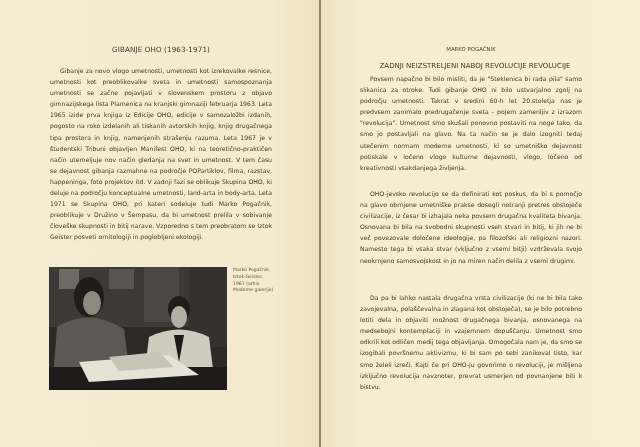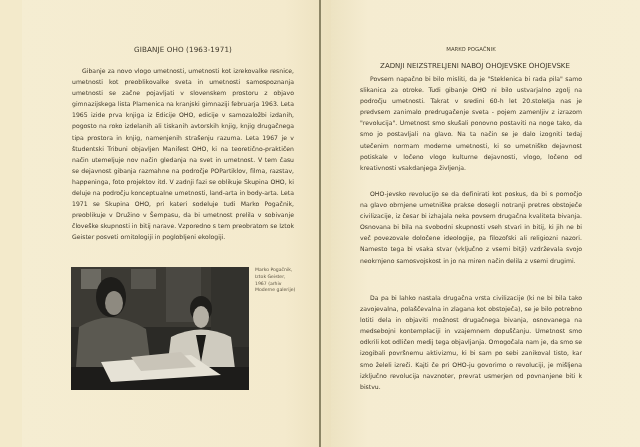--- a/index.html
+++ b/index.html
@@ -3,21 +3,21 @@
 <meta charset="utf-8">
 <style>
   html, body { margin: 0; padding: 0; }
   body {
     width: 640px; height: 447px; overflow: hidden;
     background: #f3eacb;
     font-family: "DejaVu Sans", sans-serif;
     color: #3b3528;
     position: relative;
   }
-  .spread { position: absolute; inset: 0; display: flex; padding-left: 22px; }
+  .spread { position: absolute; inset: 0; display: flex; }
   .page {
     position: relative; width: 320px; height: 447px;
     background: #f5ecd0;
   }
   .page.left { background: linear-gradient(to right, #f5edd2 0%, #f4eacd 85%, #ece1bf 100%); }
   .page.right { background: linear-gradient(to right, #ede3c2 0%, #f5ecd1 12%, #f6eed4 100%); }
   .gutter {
     position: absolute; left: 319px; top: 0; width: 2px; height: 447px;
     background: #8c8566;
   }
@@ -82,21 +82,21 @@
       <span>Iztok Geister,</span>
       <span>1967 (arhiv</span>
       <span>Moderne galerije)</span>
     </div>
   </div>
   <div class="page right"></div>
 </div>
 <div class="gutter"></div>
 
 <div class="author">MARKO POGAČNIK</div>
-<div class="right-title">ZADNJI NEIZSTRELJENI NABOJ OHOJEVSKE OHOJEVSKE</div>
+<div class="right-title">ZADNJI NEIZSTRELJENI NABOJ REVOLUCIJE REVOLUCIJE</div>
 <div class="body-text rp1">
   <p>Povsem napačno bi bilo misliti, da je "Steklenica bi rada pila" samo slikanica za otroke. Tudi gibanje OHO ni bilo ustvarjalno zgolj na področju umetnosti. Takrat v sredini 60-h let 20.stoletja nas je predvsem zanimalo predrugačenje sveta - pojem zamenljiv z izrazom "revolucija". Umetnost smo skušali ponovno postaviti na noge tako, da smo jo postavljali na glavo. Na ta način se je dalo izogniti tedaj utečenim normam moderne umetnosti, ki so umetniško dejavnost potiskale v ločeno vlogo kulturne dejavnosti, vlogo, ločeno od kreativnosti vsakdanjega življenja.</p>
 </div>
 <div class="body-text rp2">
   <p>OHO-jevsko revolucijo se da definirati kot poskus, da bi s pomočjo na glavo obrnjene umetniške prakse dosegli notranji pretres obstoječe civilizacije, iz česar bi izhajala neka povsem drugačna kvaliteta bivanja. Osnovana bi bila na svobodni skupnosti vseh stvari in bitij, ki jih ne bi več povezovale določene ideologije, pa filozofski ali religiozni nazori. Namesto tega bi vsaka stvar (vključno z vsemi bitji) vzdrževala svojo neokrnjeno samosvojskost in jo na miren način delila z vsemi drugimi.</p>
 </div>
 <div class="body-text rp3">
   <p>Da pa bi lahko nastala drugačna vrsta civilizacije (ki ne bi bila tako zavojevalna, polaščevalna in zlagana kot obstoječa), se je bilo potrebno lotiti dela in objaviti možnost drugačnega bivanja, osnovanega na medsebojni kontemplaciji in vzajemnem dopuščanju. Umetnost smo odkrili kot odličen medij tega objavljanja. Omogočala nam je, da smo se izogibali površnemu aktivizmu, ki bi sam po sebi zanikoval tisto, kar smo želeli izreči. Kajti če pri OHO-ju govorimo o revoluciji, je mišljena izključno revolucija navznoter, prevrat usmerjen od povnanjene biti k bistvu.</p>
 </div>
 

